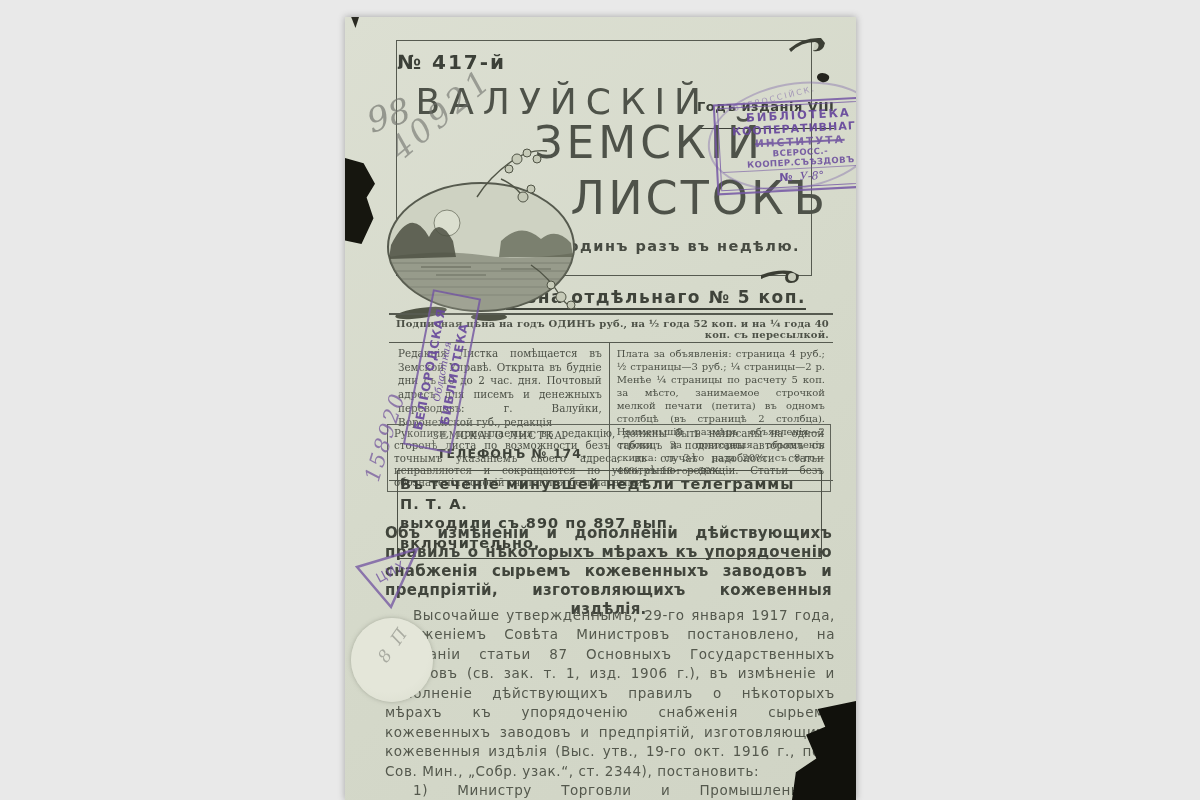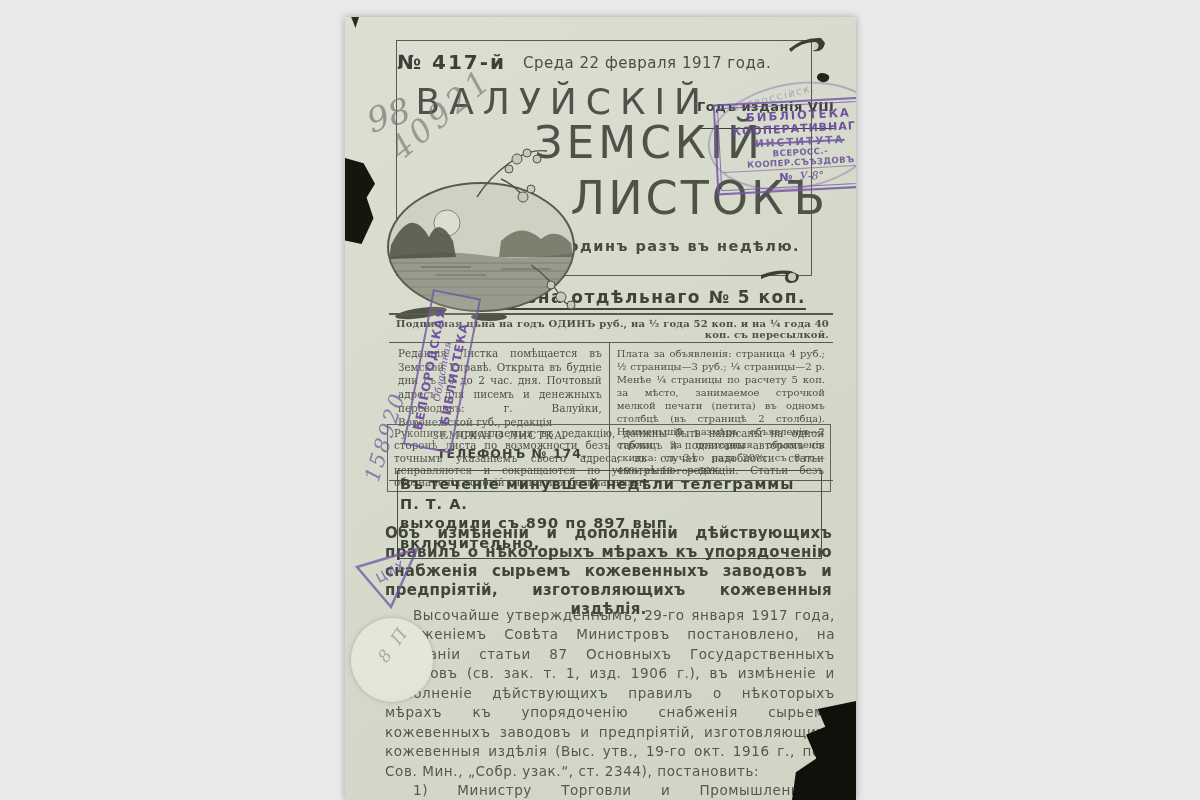--- a/index.html
+++ b/index.html
@@ -132,21 +132,20 @@
       </svg>
     </div>
     <div class="curl-br">
       <svg width="44" height="26" viewBox="0 0 44 26">
         <path d="M2 12 Q18 6 32 8 L40 12 Q40 20 32 20 Q26 20 26 14 Q30 10 20 11 Q8 13 2 16 Z" fill="#3b3e34"></path>
         <circle cx="33" cy="14" r="4" fill="#c9cdbd"></circle>
       </svg>
     </div>
 
     <div class="hdr-issue">№ 417-й</div>
-    <div class="hdr-date">Среда 22 февраля 1917 года.</div>
     <div class="hdr-year">Годъ изданія VIII</div>
 
     <div class="ttl ttl1">ВАЛУЙСКІЙ</div>
     <div class="ttl ttl2">ЗЕМСКІЙ</div>
     <div class="ttl ttl3">ЛИСТОКЪ</div>
     <div class="freq">выходитъ одинъ разъ въ недѣлю.</div>
     <div class="price">Цѣна отдѣльнаго № 5 коп.</div>
 
     <div class="vignette">
       <svg width="226" height="176" viewBox="0 0 226 176">

